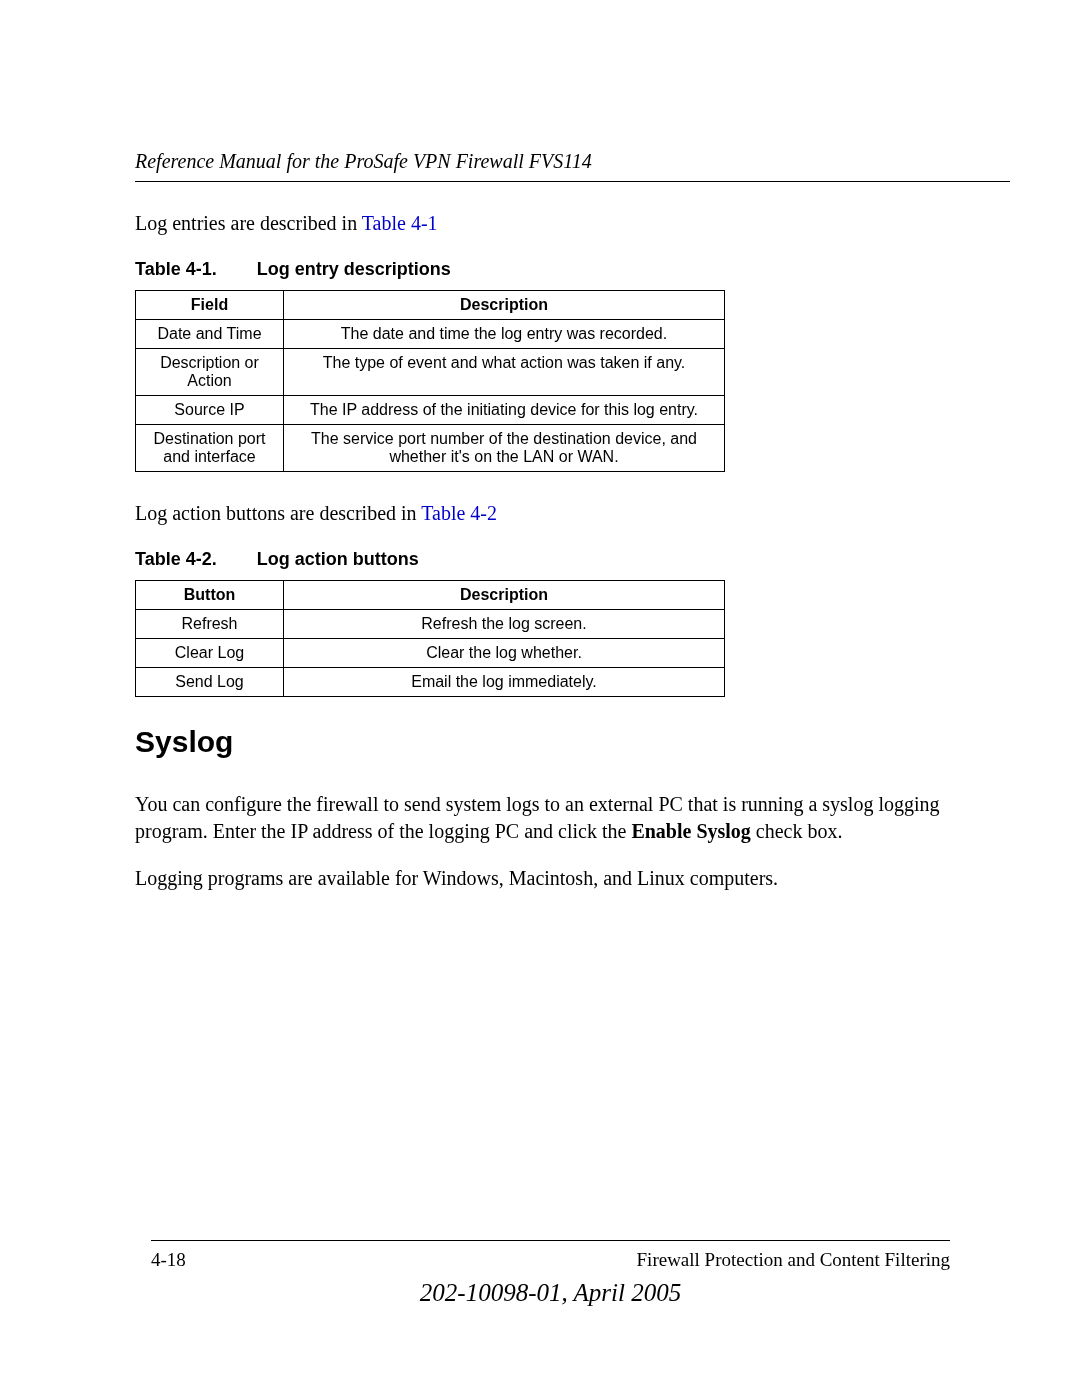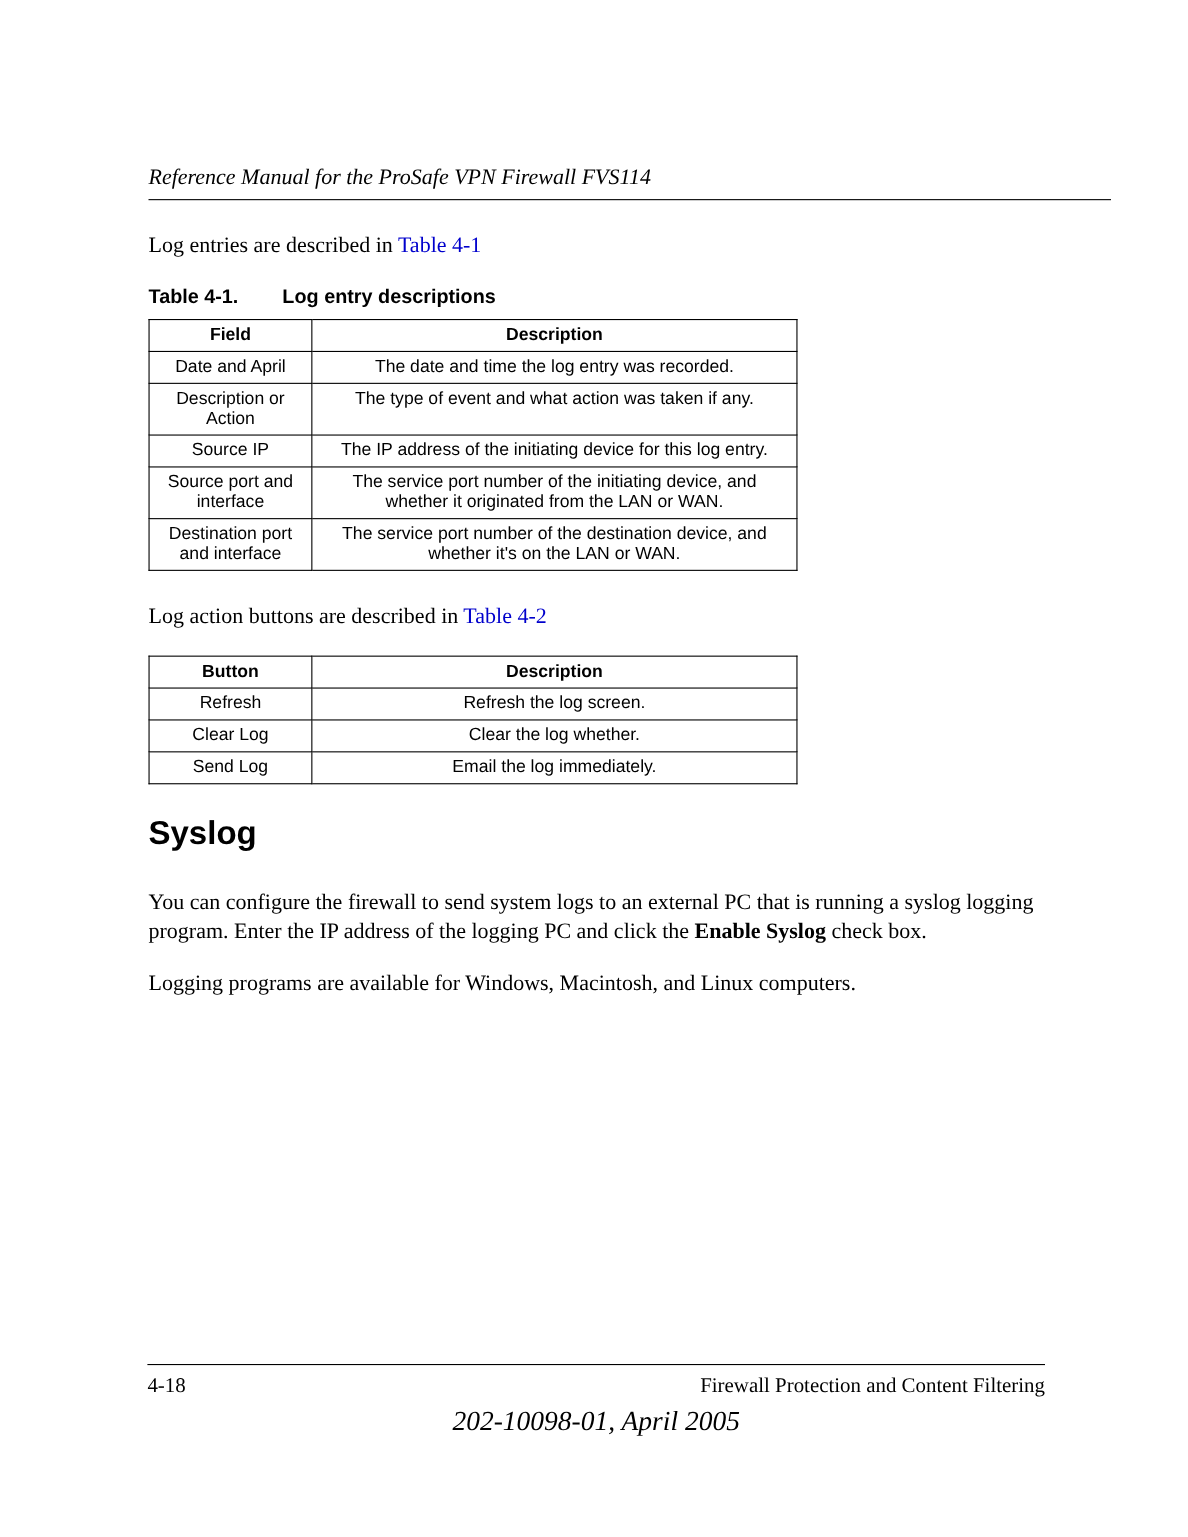--- a/index.html
+++ b/index.html
@@ -67,21 +67,21 @@
     margin: 28px 0 32px 0;
   }
   .syslog-para {
     font-size: 20px;
     line-height: 1.35;
     margin: 17px 0 20px 0;
   }
   .bold-inline { font-weight: bold; }
   .footer {
     position: absolute;
-    left: 134px;
+    left: 151px;
     right: 130px;
     bottom: 90px;
   }
   .footer-rule {
     border: none;
     border-top: 1.5px solid #000;
     margin: 0 0 8px 0;
   }
   .footer-line {
     font-size: 19px;
@@ -113,46 +113,45 @@
 
   <table class="data">
     <thead>
       <tr>
         <th class="col-field">Field</th>
         <th>Description</th>
       </tr>
     </thead>
     <tbody>
       <tr>
-        <td>Date and April</td>
+        <td>Date and Time</td>
         <td>The date and time the log entry was recorded.</td>
       </tr>
       <tr>
         <td>Description or Action</td>
         <td>The type of event and what action was taken if any.</td>
       </tr>
       <tr>
         <td>Source IP</td>
         <td>The IP address of the initiating device for this log entry.</td>
-      </tr>
-      <tr>
-        <td>Source port and interface</td>
-        <td>The service port number of the initiating device, and whether it originated from the LAN or WAN.</td>
       </tr>
       <tr>
         <td>Destination port and interface</td>
         <td>The service port number of the destination device, and whether it's on the LAN or WAN.</td>
       </tr>
     </tbody>
   </table>
 
   <p class="body-text">
     <span>Log action buttons are described in </span><span class="xref">Table 4-2</span>
   </p>
 
+  <p class="table-caption">
+    <span>Table 4-2.</span><span class="gap"></span><span>Log action buttons</span>
+  </p>
 
   <table class="data">
     <thead>
       <tr>
         <th class="col-field">Button</th>
         <th>Description</th>
       </tr>
     </thead>
     <tbody>
       <tr>

